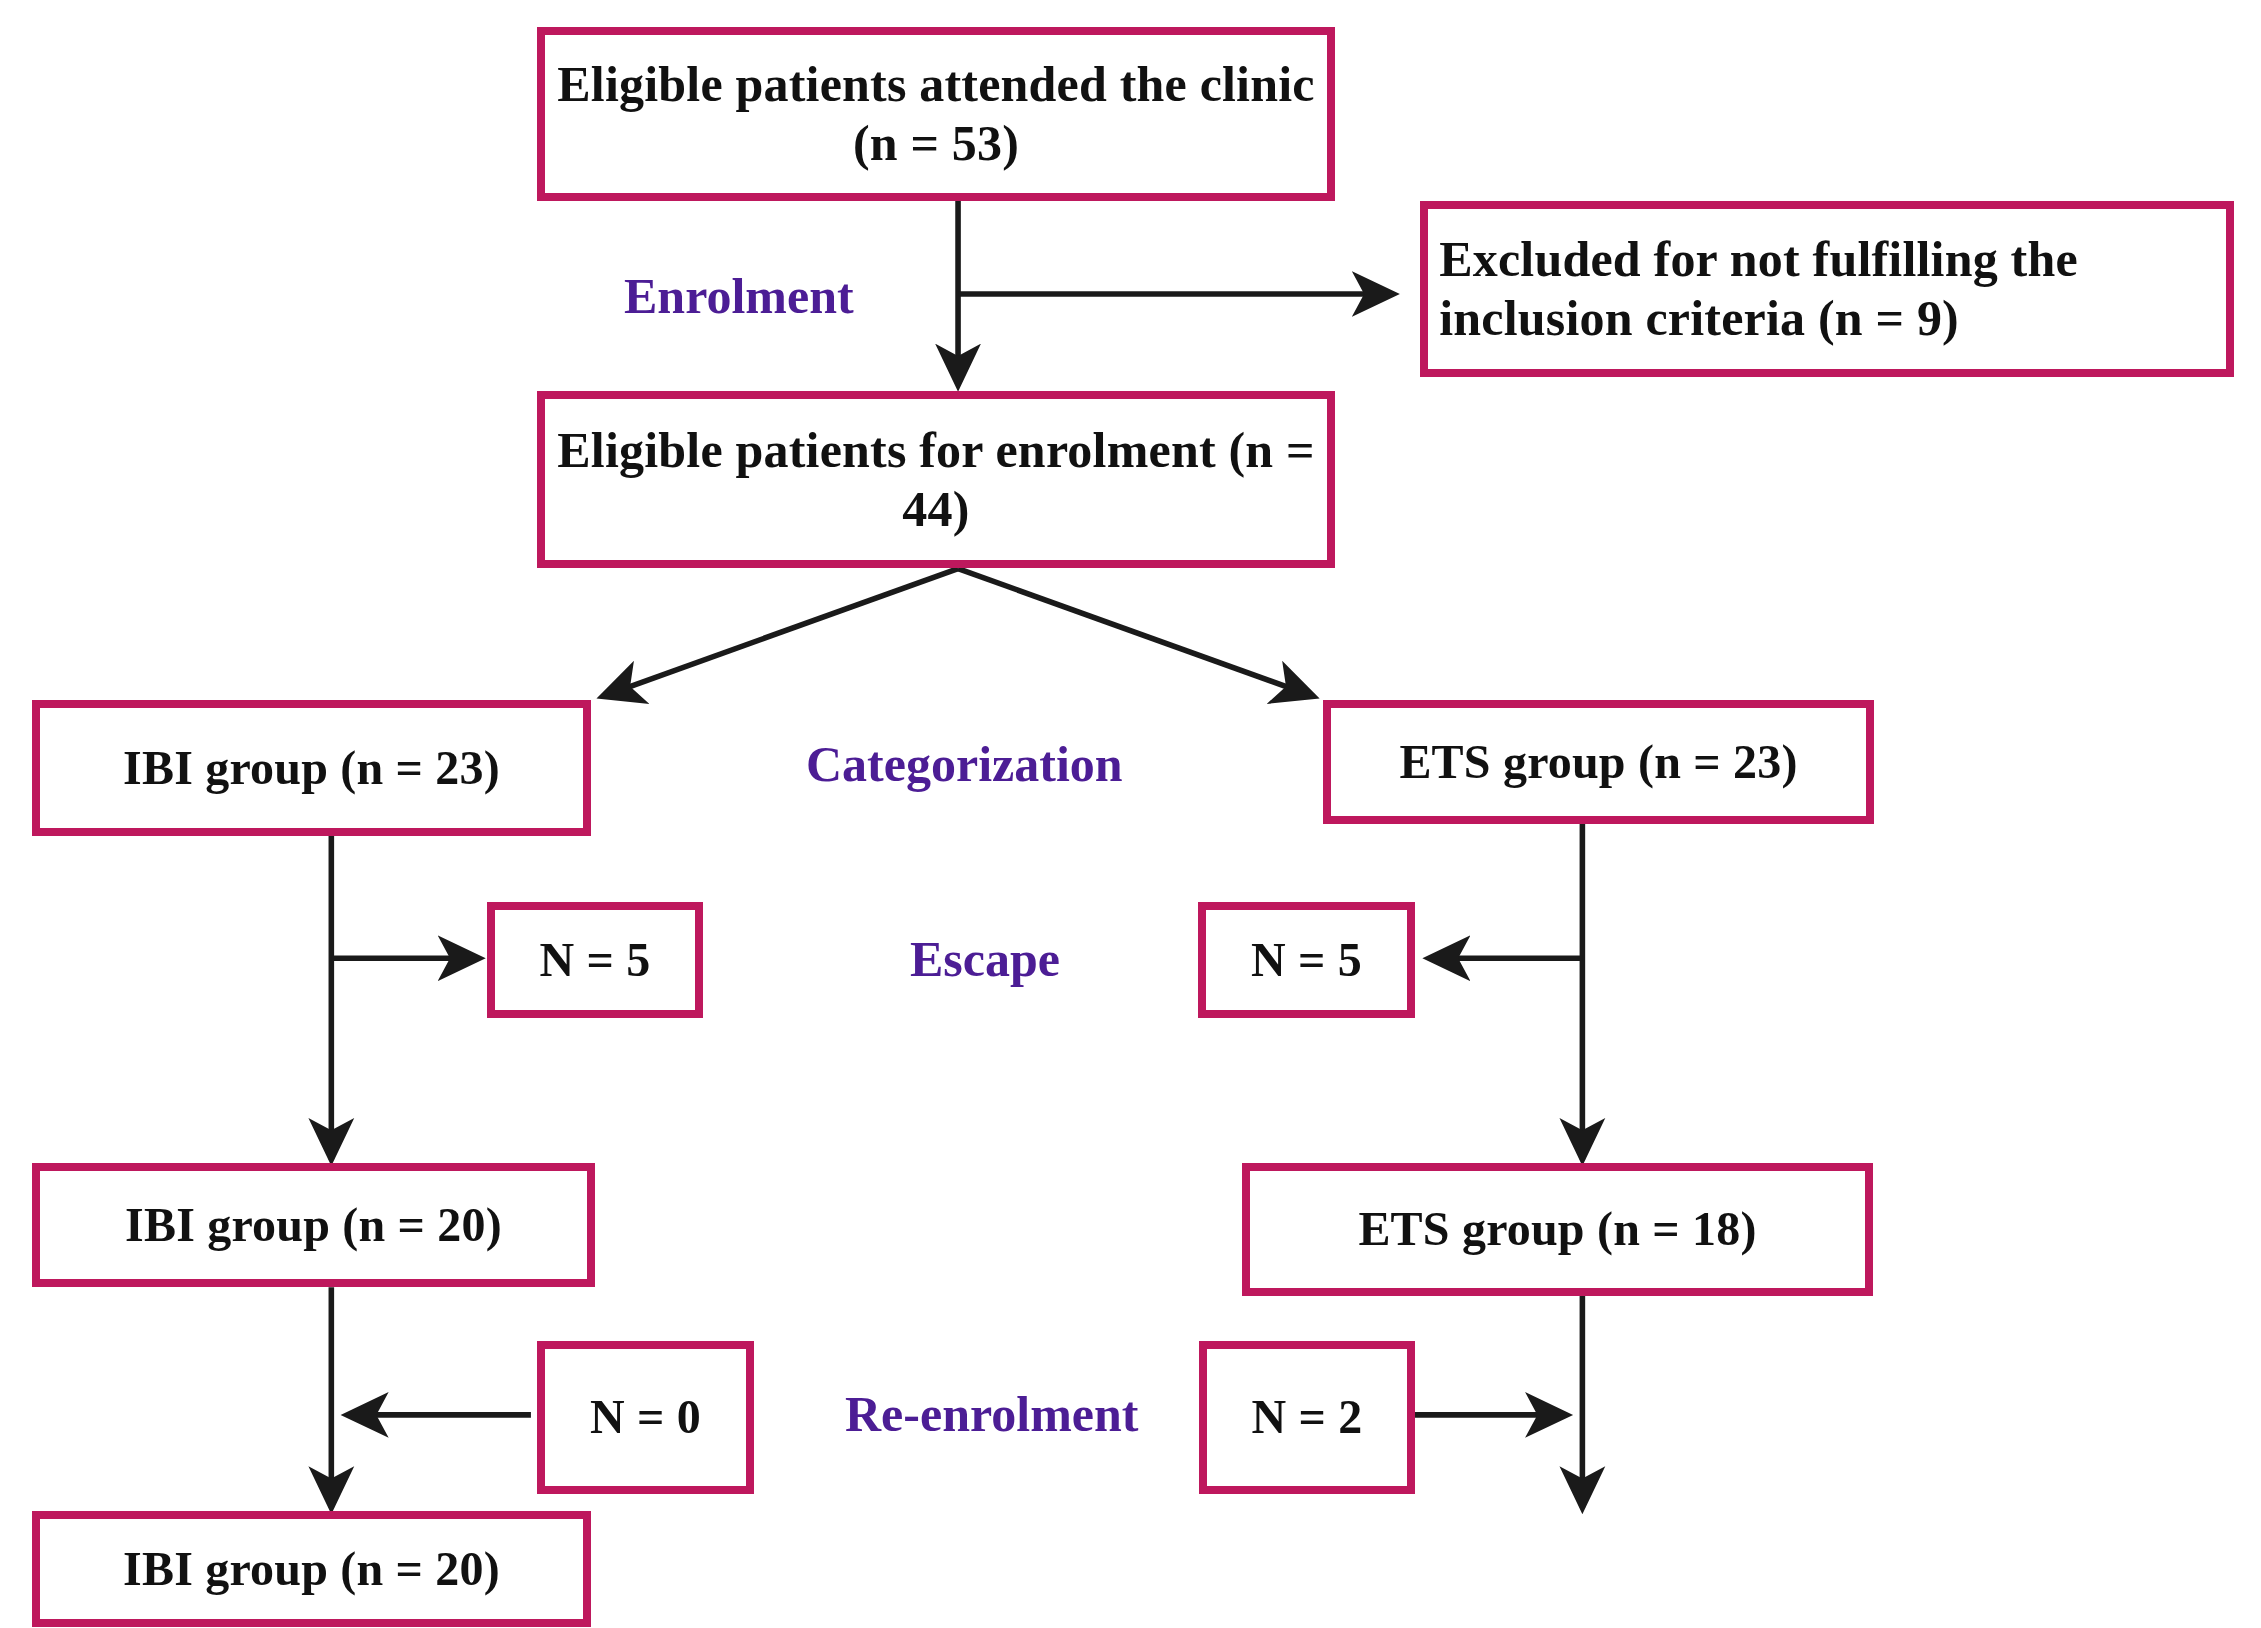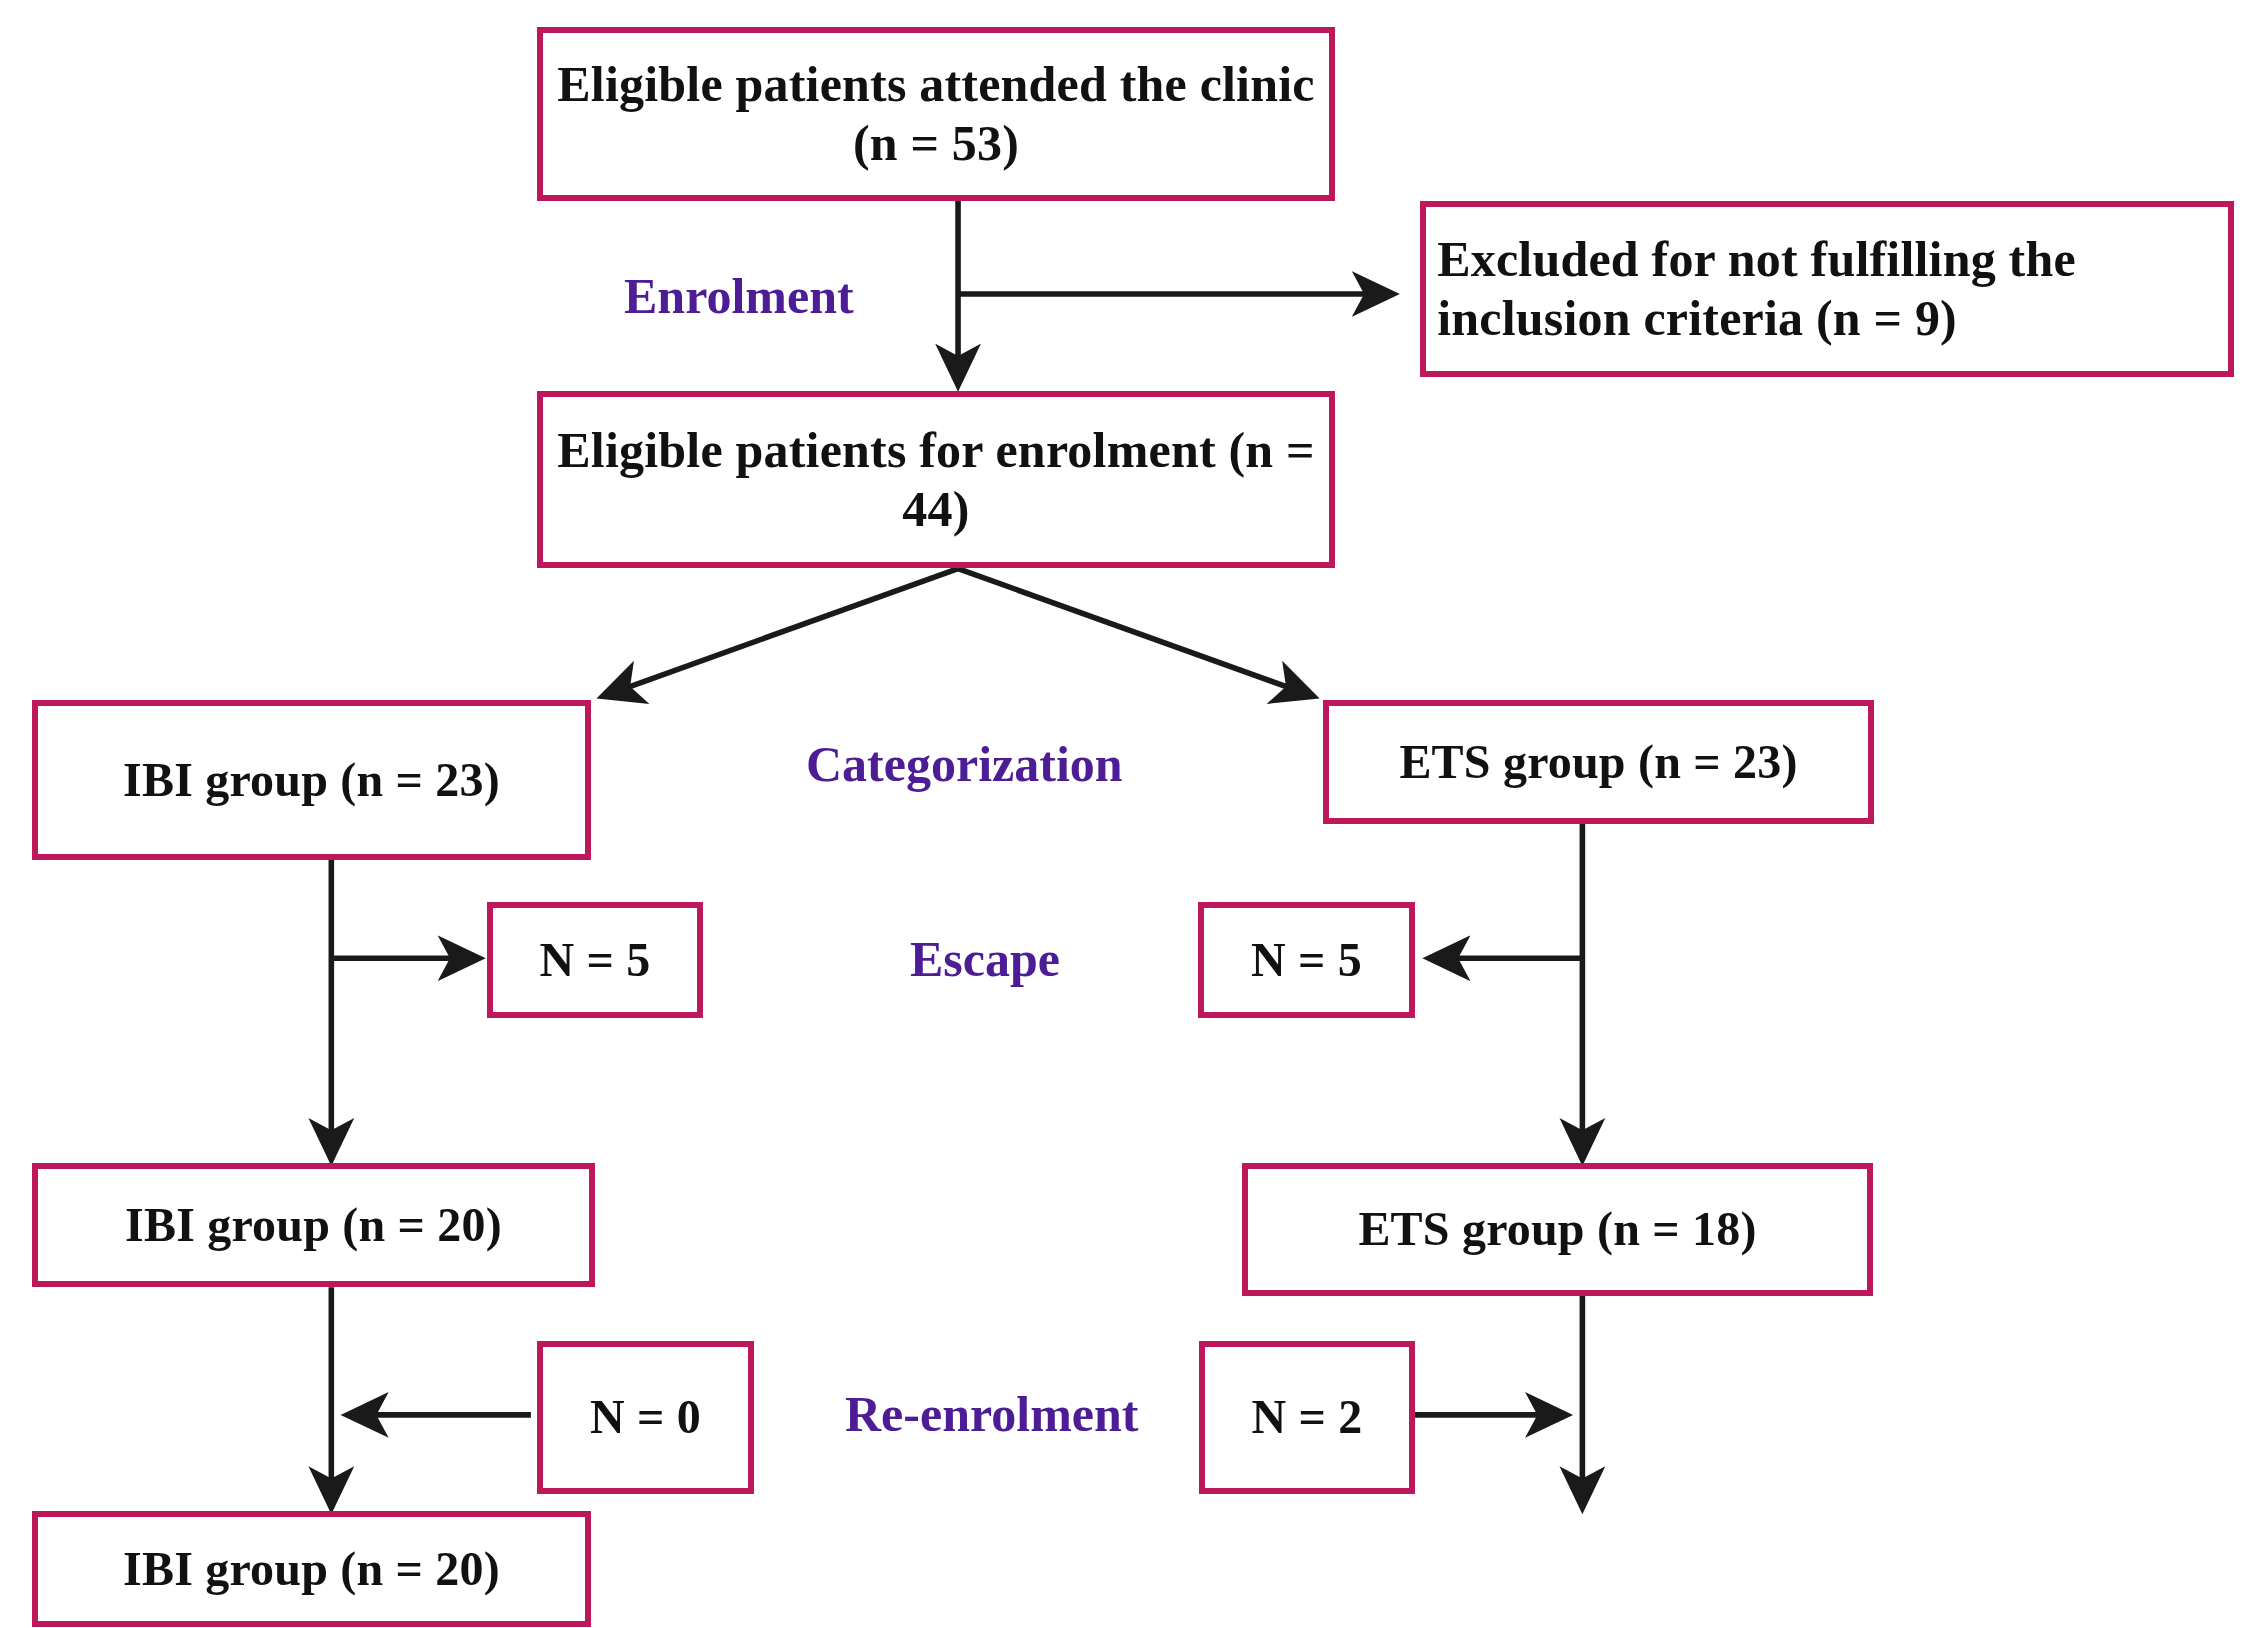--- a/index.html
+++ b/index.html
@@ -19,21 +19,21 @@
     position: absolute;
     left: 0; top: 0;
     width: 2261px;
     height: 1629px;
     pointer-events: none;
   }
   .node {
     position: absolute;
     box-sizing: border-box;
     background: #ffffff;
-    border: 6px solid #be185d;
+    border: 8px solid #be185d;
     display: flex;
     align-items: center;
     justify-content: center;
     text-align: center;
     color: #111111;
     font-weight: bold;
     line-height: 1.18;
     letter-spacing: 0.2px;
   }
   .node .txt { display: block; padding: 0 11.2px; }
@@ -95,21 +95,21 @@
   </div>
 
   <div class="node left-align fs-big" style="left:1420px; top:201px; width:814px; height:176px;">
     <span class="txt">Excluded for not fulfilling the inclusion criteria (n = 9)</span>
   </div>
 
   <div class="node fs-big" style="left:537px; top:391px; width:798px; height:177px;">
     <span class="txt">Eligible patients for enrolment  (n = 44)</span>
   </div>
 
-  <div class="node fs-mid" style="left:32px; top:700px; width:559px; height:160px;">
+  <div class="node fs-mid" style="left:32px; top:700px; width:559px; height:136px;">
     <span class="txt">IBI group (n = 23)</span>
   </div>
 
   <div class="node fs-mid" style="left:1323px; top:700px; width:551px; height:124px;">
     <span class="txt">ETS group (n = 23)</span>
   </div>
 
   <div class="node fs-mid" style="left:487px; top:902px; width:216px; height:116px;">
     <span class="txt">N = 5</span>
   </div>

